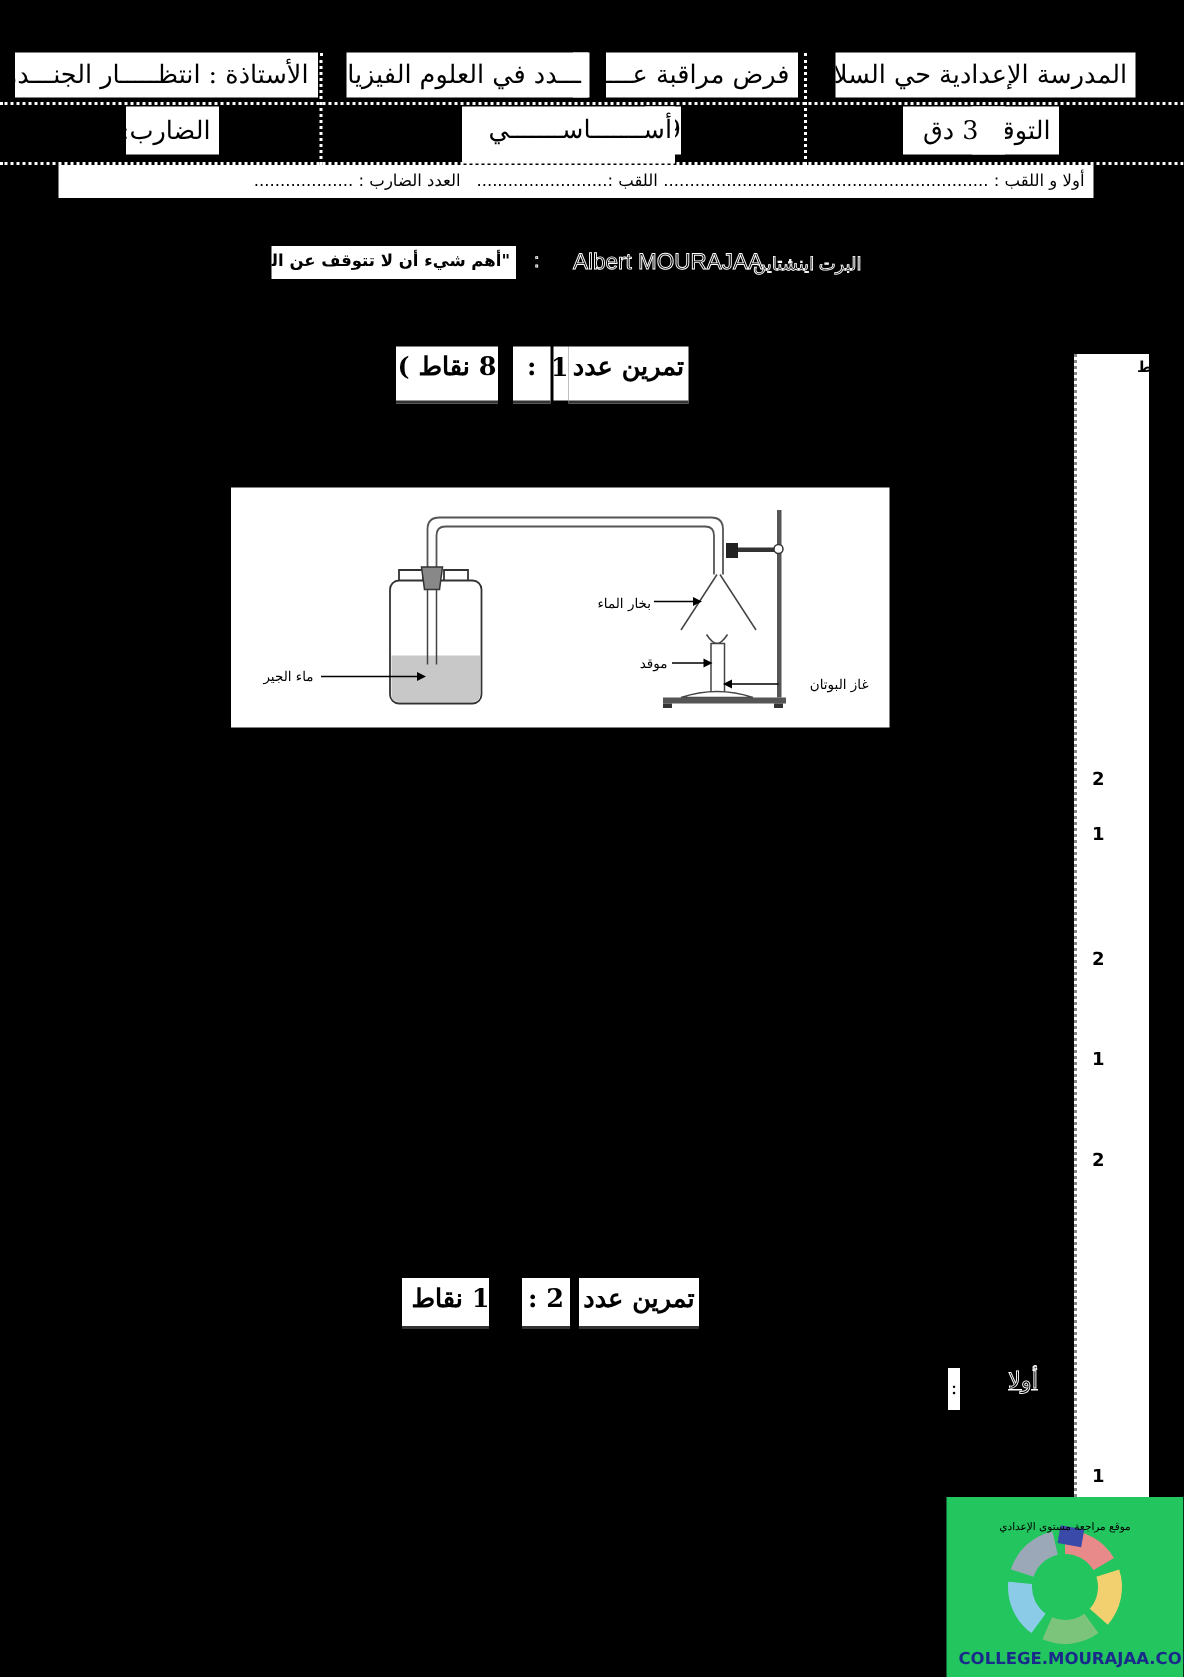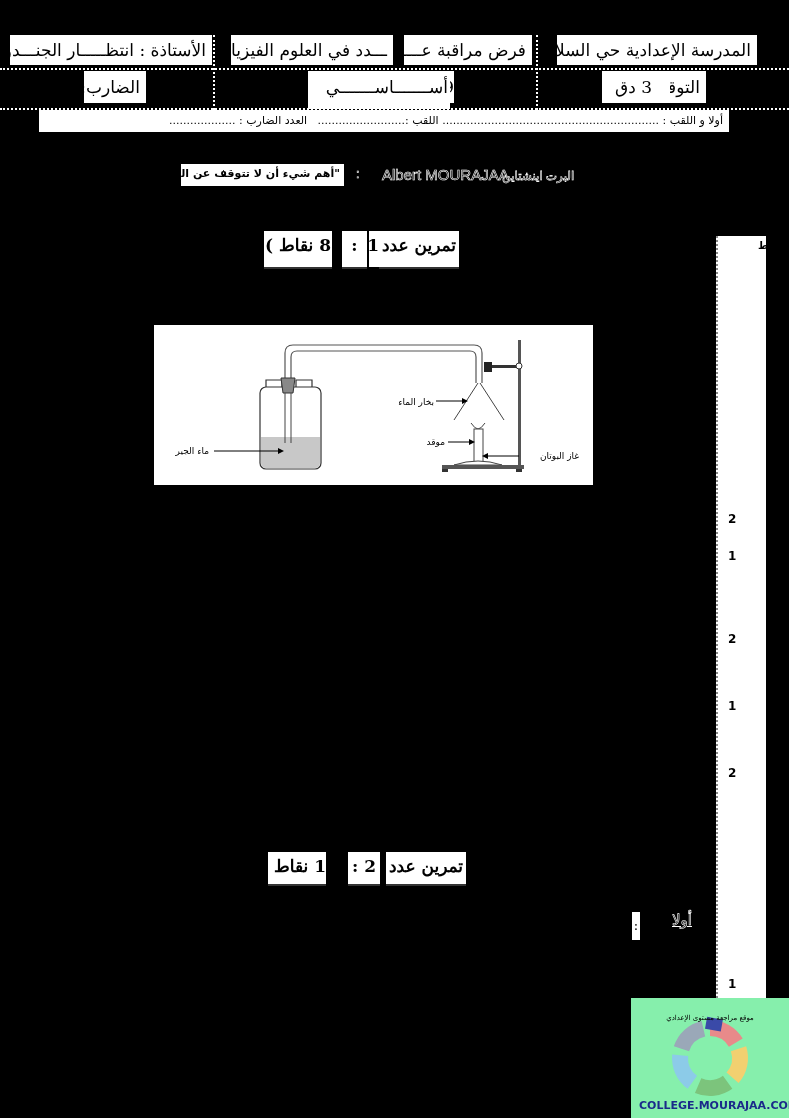--- a/index.html
+++ b/index.html
@@ -12,21 +12,21 @@
   .dotline-h { position: absolute; height: 0; border-top: 2px dotted #fff; }
   .dotline-v { position: absolute; width: 0; border-left: 2px dotted #fff; }
   .small { font-size: 11px; font-family: "DejaVu Sans", sans-serif; }
   .quote { font-size: 11px; font-weight: bold; font-family: "DejaVu Sans", sans-serif; line-height: 20px; padding: 0 4px; }
   .author { position: absolute; color: #000; font-family: "Liberation Sans", sans-serif; font-size: 15px; -webkit-text-stroke: 0.6px #fff; direction: ltr; white-space: nowrap; }
   .ex-title { font-size: 17px; font-weight: bold; line-height: 28px; text-align: center; border-bottom: 2px solid #333; }
   .points-col { position: absolute; left: 716px; top: 236px; width: 50px; height: 762px; background: #fff; border-left: 2px dotted #888; box-sizing: border-box; }
   .pts-head { position: absolute; left: 726px; top: 240px; font-size: 10px; font-weight: bold; font-family: "DejaVu Sans", sans-serif; margin-left: 32px; }
   .pt { position: absolute; left: 728px; font-size: 12px; font-weight: bold; font-family: "DejaVu Sans", sans-serif; }
   .figure { position: absolute; left: 154px; top: 325px; width: 439px; height: 160px; background: #fff; }
-  .logo { position: absolute; left: 631px; top: 998px; width: 158px; height: 120px; background: #86efac; }
+  .logo { position: absolute; left: 631px; top: 998px; width: 158px; height: 120px; background: #22c55e; }
   .logo-text { position: absolute; left: 8px; bottom: 6px; font-family: "DejaVu Sans", sans-serif; font-weight: bold; font-size: 11px; color: #1a2a8a; letter-spacing: 0px; }
 </style>
 </head>
 <body>
 
 <div class="box hdr" style="left:557px;top:35px;width:188px;height:30px;">المدرسة  الإعدادية حي السلامة</div>
 <div class="box hdr" style="left:404px;top:35px;width:116px;height:30px;">فرض مراقبة عـــــ</div>
 <div class="box hdr" style="left:382px;top:35px;width:10px;height:30px;padding:0;">2</div>
 <div class="box hdr" style="left:231px;top:35px;width:150px;height:30px;">ـــدد في العلوم الفيزيائية</div>
 <div class="box hdr" style="left:10px;top:35px;width:190px;height:30px;">الأستاذة : انتظـــــار الجنـــدوبي</div>

